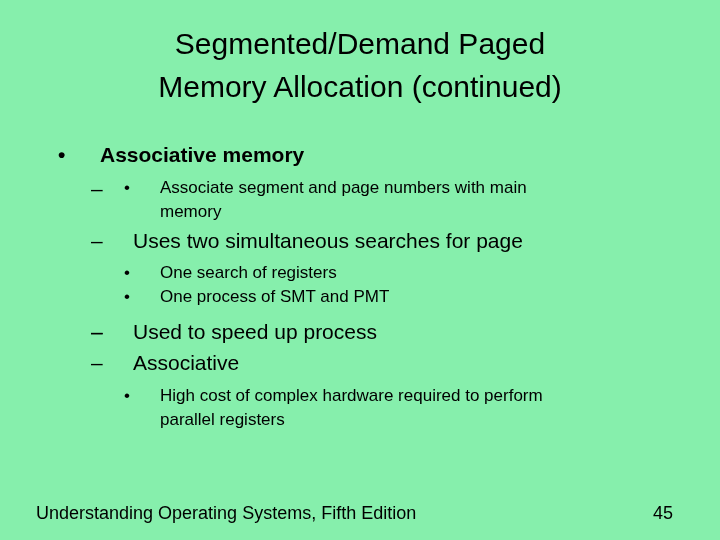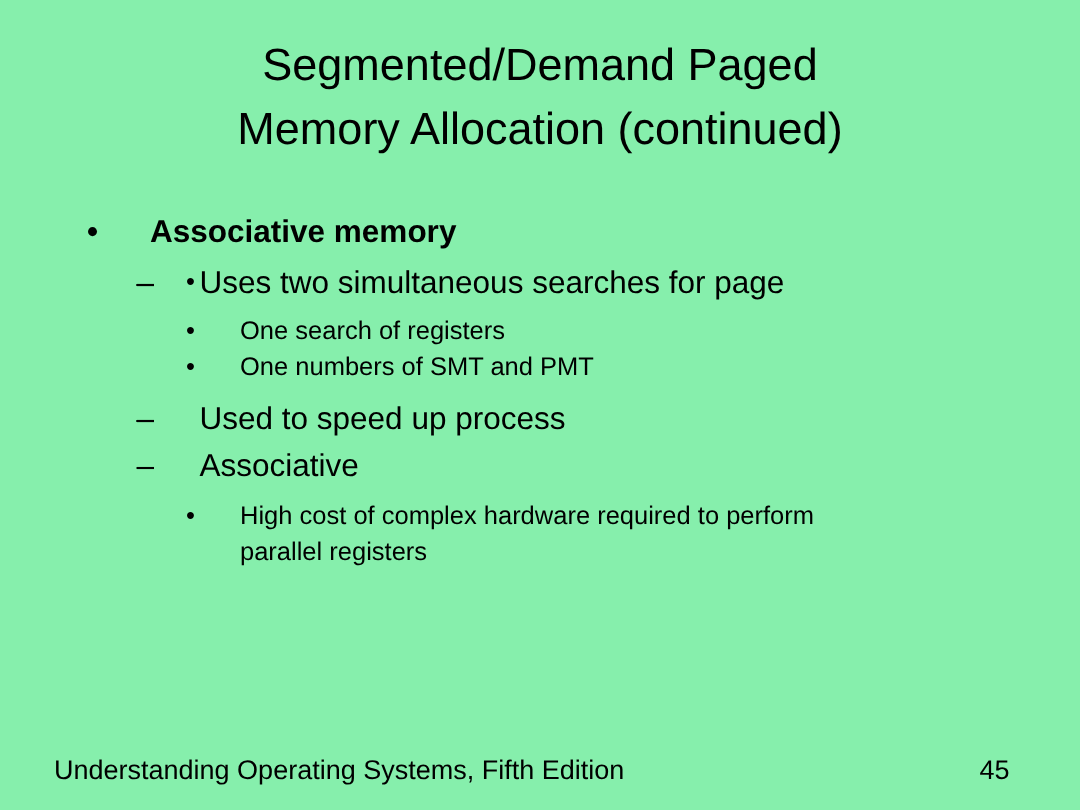--- a/index.html
+++ b/index.html
@@ -92,35 +92,37 @@
       <span class="marker">•</span>
       <div class="line">Associative memory</div>
     </div>
 
     <div class="item l2 mt8">
       <span class="marker">–</span>
     </div>
 
     <div class="item l3 mt8">
       <span class="marker">•</span>
+      <div class="line">Associate segment and page numbers with main</div>
+      <div class="line">memory</div>
     </div>
 
     <div class="item l2 mt4">
       <span class="marker">–</span>
       <div class="line">Uses two simultaneous searches for page</div>
     </div>
 
     <div class="item l3 mt7">
       <span class="marker">•</span>
       <div class="line">One search of registers</div>
     </div>
 
     <div class="item l3 mt0">
       <span class="marker">•</span>
-      <div class="line">One numbers of SMT and PMT</div>
+      <div class="line">One process of SMT and PMT</div>
     </div>
 
     <div class="item l2 mt10">
       <span class="marker">–</span>
     </div>
 
     <div class="item l2 mt5">
       <span class="marker">–</span>
       <div class="line">Used to speed up process</div>
     </div>

